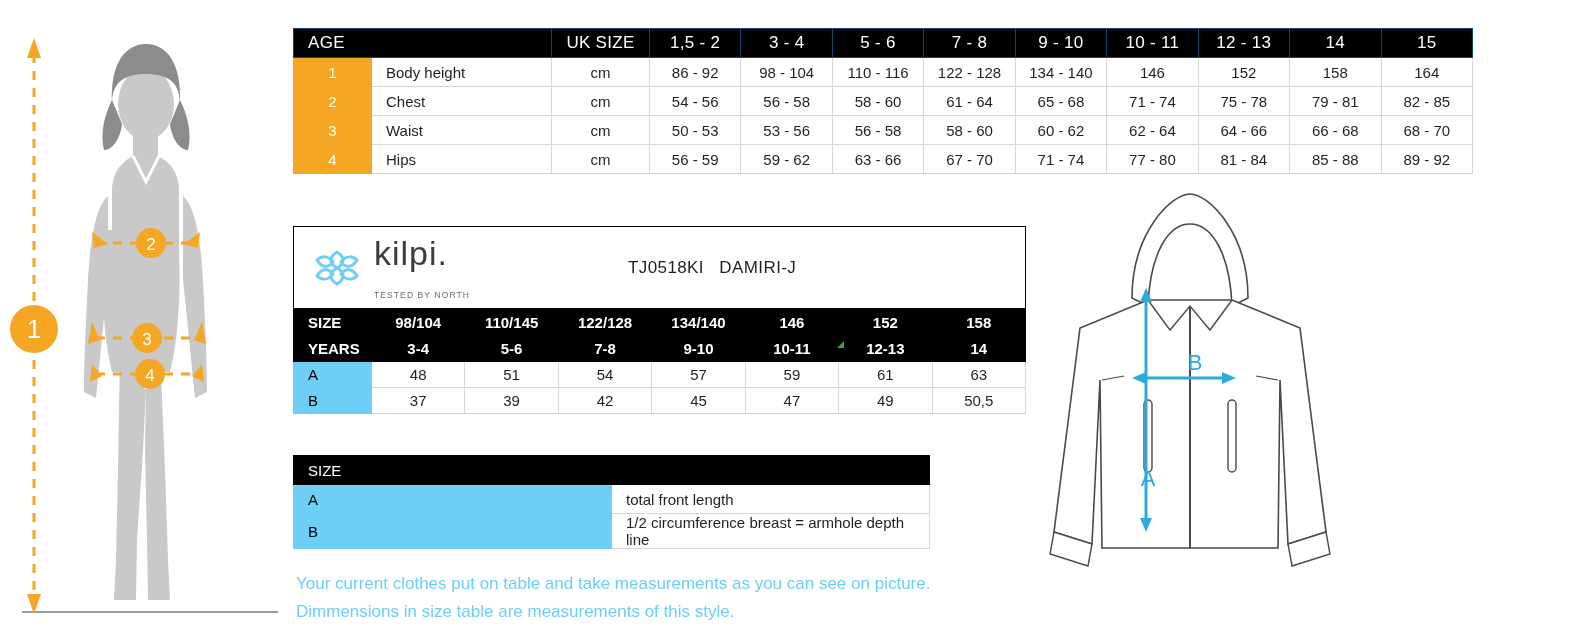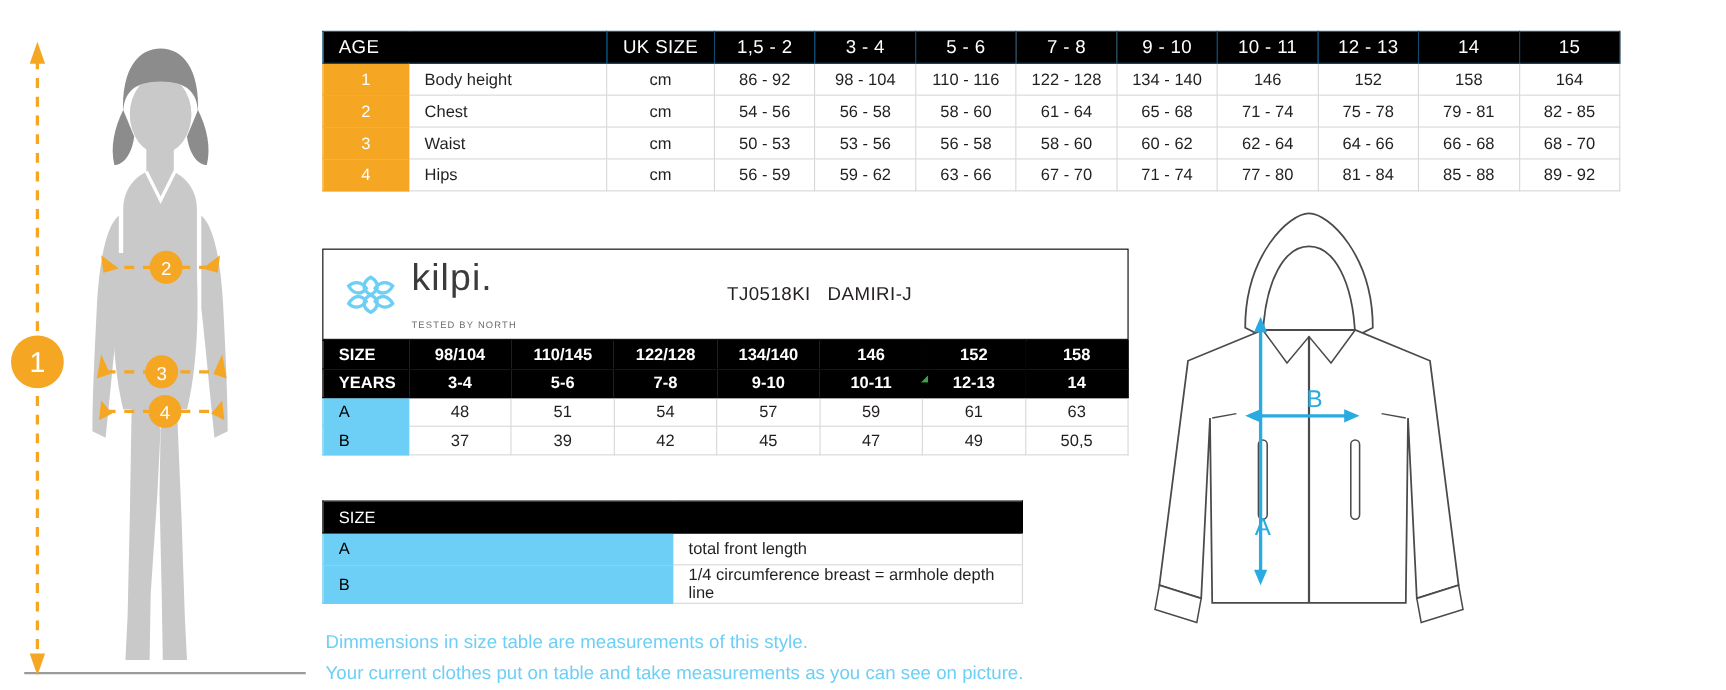--- a/index.html
+++ b/index.html
@@ -79,21 +79,20 @@
     left: 293px; top: 226px;
     width: 733px;
   }
   #product-header {
     border: 1px solid #000000;
     height: 83px;
     box-sizing: border-box;
     display: flex;
     align-items: center;
     background: #ffffff;
-    gap: 33px;
   }
   #brand-logo {
     display: flex;
     align-items: center;
     margin-left: 14px;
   }
   #brand-text {
     display: flex;
     flex-direction: column;
     margin-left: 8px;
@@ -442,29 +441,29 @@
     <tbody>
       <tr class="dark">
         <td colspan="2">SIZE</td>
       </tr>
       <tr>
         <td class="row-key">A</td>
         <td class="row-desc">total front length</td>
       </tr>
       <tr>
         <td class="row-key">B</td>
-        <td class="row-desc">1/4 circumference breast = armhole depth line</td>
+        <td class="row-desc">1/2 circumference breast = armhole depth line</td>
       </tr>
     </tbody>
   </table>
 </div>
 
 <div id="notes">
+  <div>Your current clothes put on table and take measurements as you can see on picture.</div>
   <div>Dimmensions in size table are measurements of this style.</div>
-  <div>Your current clothes put on table and take measurements as you can see on picture.</div>
 </div>
 
 <div id="jacket-panel">
   <svg width="340" height="400" viewBox="0 0 340 400" xmlns="http://www.w3.org/2000/svg">
     <g fill="#ffffff" stroke="#4a4a4a" stroke-width="1.6">
 
       <path d="M112 118 C112 52 152 14 170 14 C188 14 228 52 228 118 L212 126 C210 74 192 44 170 44 C148 44 130 74 128 126 Z"></path>
 
       <path d="M128 120 L60 148 L34 352 L72 364 L80 200 L82 368 L258 368 L260 200 L268 364 L306 352 L280 148 L212 120 Z"></path>
     </g>

